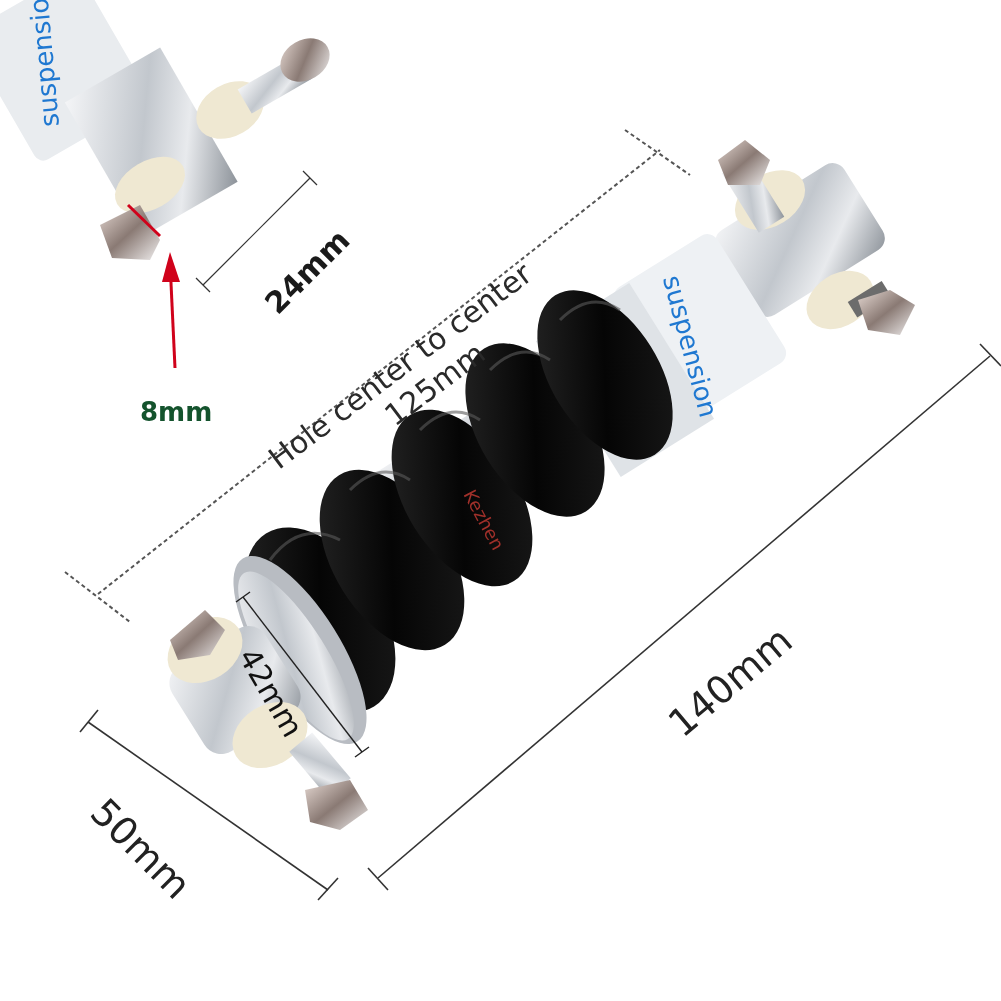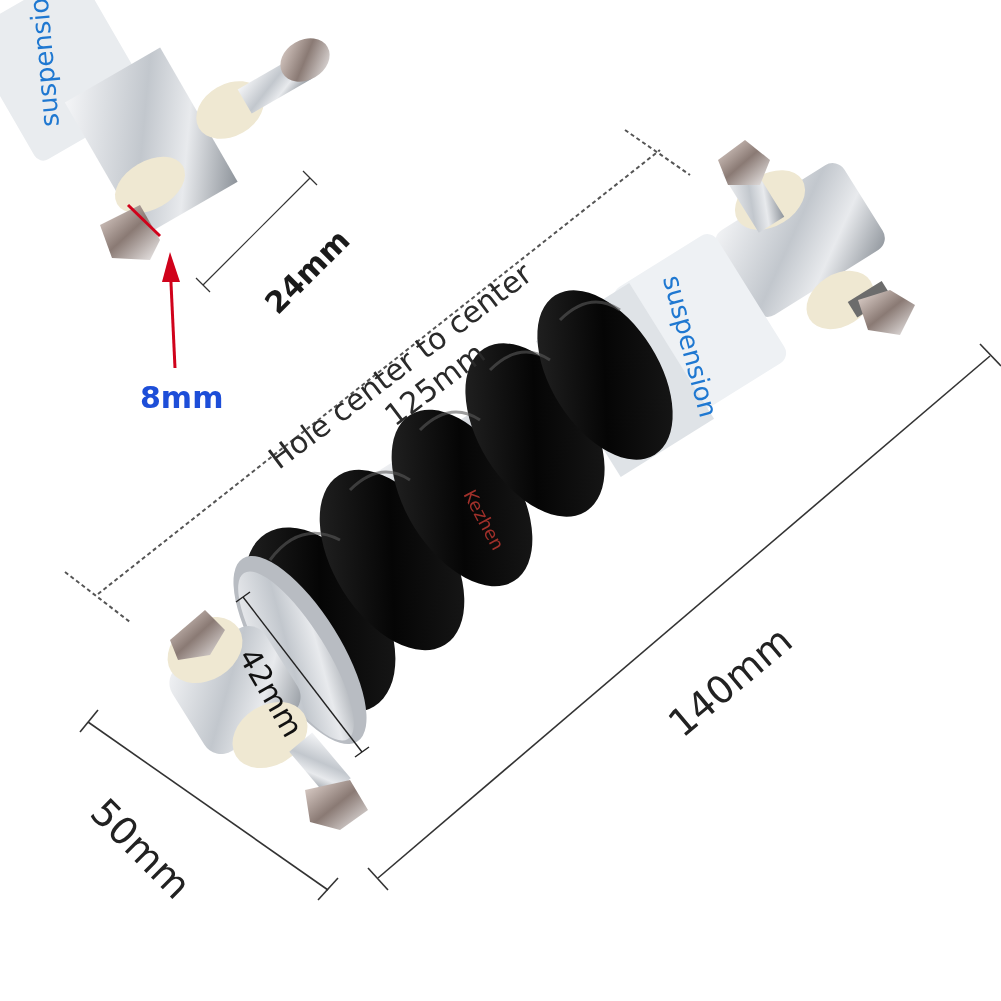--- a/index.html
+++ b/index.html
@@ -1,21 +1,21 @@
 <!DOCTYPE html>
 <html><head>
 <meta charset="utf-8">
 <style>
   html, body { margin: 0; padding: 0; background: #ffffff; }
   body { width: 1001px; height: 1001px; overflow: hidden; position: relative;
          font-family: "DejaVu Sans", "Liberation Sans", sans-serif; }
   #canvas { position: absolute; left: 0; top: 0; width: 1001px; height: 1001px; }
   .label { position: absolute; white-space: nowrap; color: #1a1a1a; transform-origin: left top; }
   .lbl-24 { left: 258px; top: 296px; font-size: 30px; font-weight: bold; transform: rotate(-45deg); }
-  .lbl-8 { left: 140px; top: 380px; font-size: 30px; font-weight: bold; color: #1d4ed8; }
+  .lbl-8 { left: 140px; top: 397px; font-size: 26px; font-weight: bold; color: #14532d; }
   .lbl-hole { left: 262px; top: 448px; font-size: 30px; color: #2a2a2a; transform: rotate(-37deg); }
   .lbl-125 { left: 378px; top: 405px; font-size: 30px; color: #2a2a2a; transform: rotate(-37deg); }
   .lbl-140 { left: 660px; top: 712px; font-size: 38px; color: #222; transform: rotate(-40deg); }
   .lbl-50 { left: 113px; top: 790px; font-size: 38px; color: #222; transform: rotate(45deg); }
   .lbl-42 { left: 262px; top: 642px; font-size: 30px; color: #111; transform: rotate(60deg); }
   .brand-text { position: absolute; white-space: nowrap; color: #1f78d1; font-size: 26px; transform-origin: left top; }
   .brand-top { left: 35px; top: 128px; transform: rotate(-95deg); }
   .brand-right { left: 686px; top: 272px; transform: rotate(75deg); }
   .maker-text { position: absolute; left: 478px; top: 486px; color: #a0302a; font-size: 18px;
                 transform: rotate(62deg); transform-origin: left top; white-space: nowrap; }

